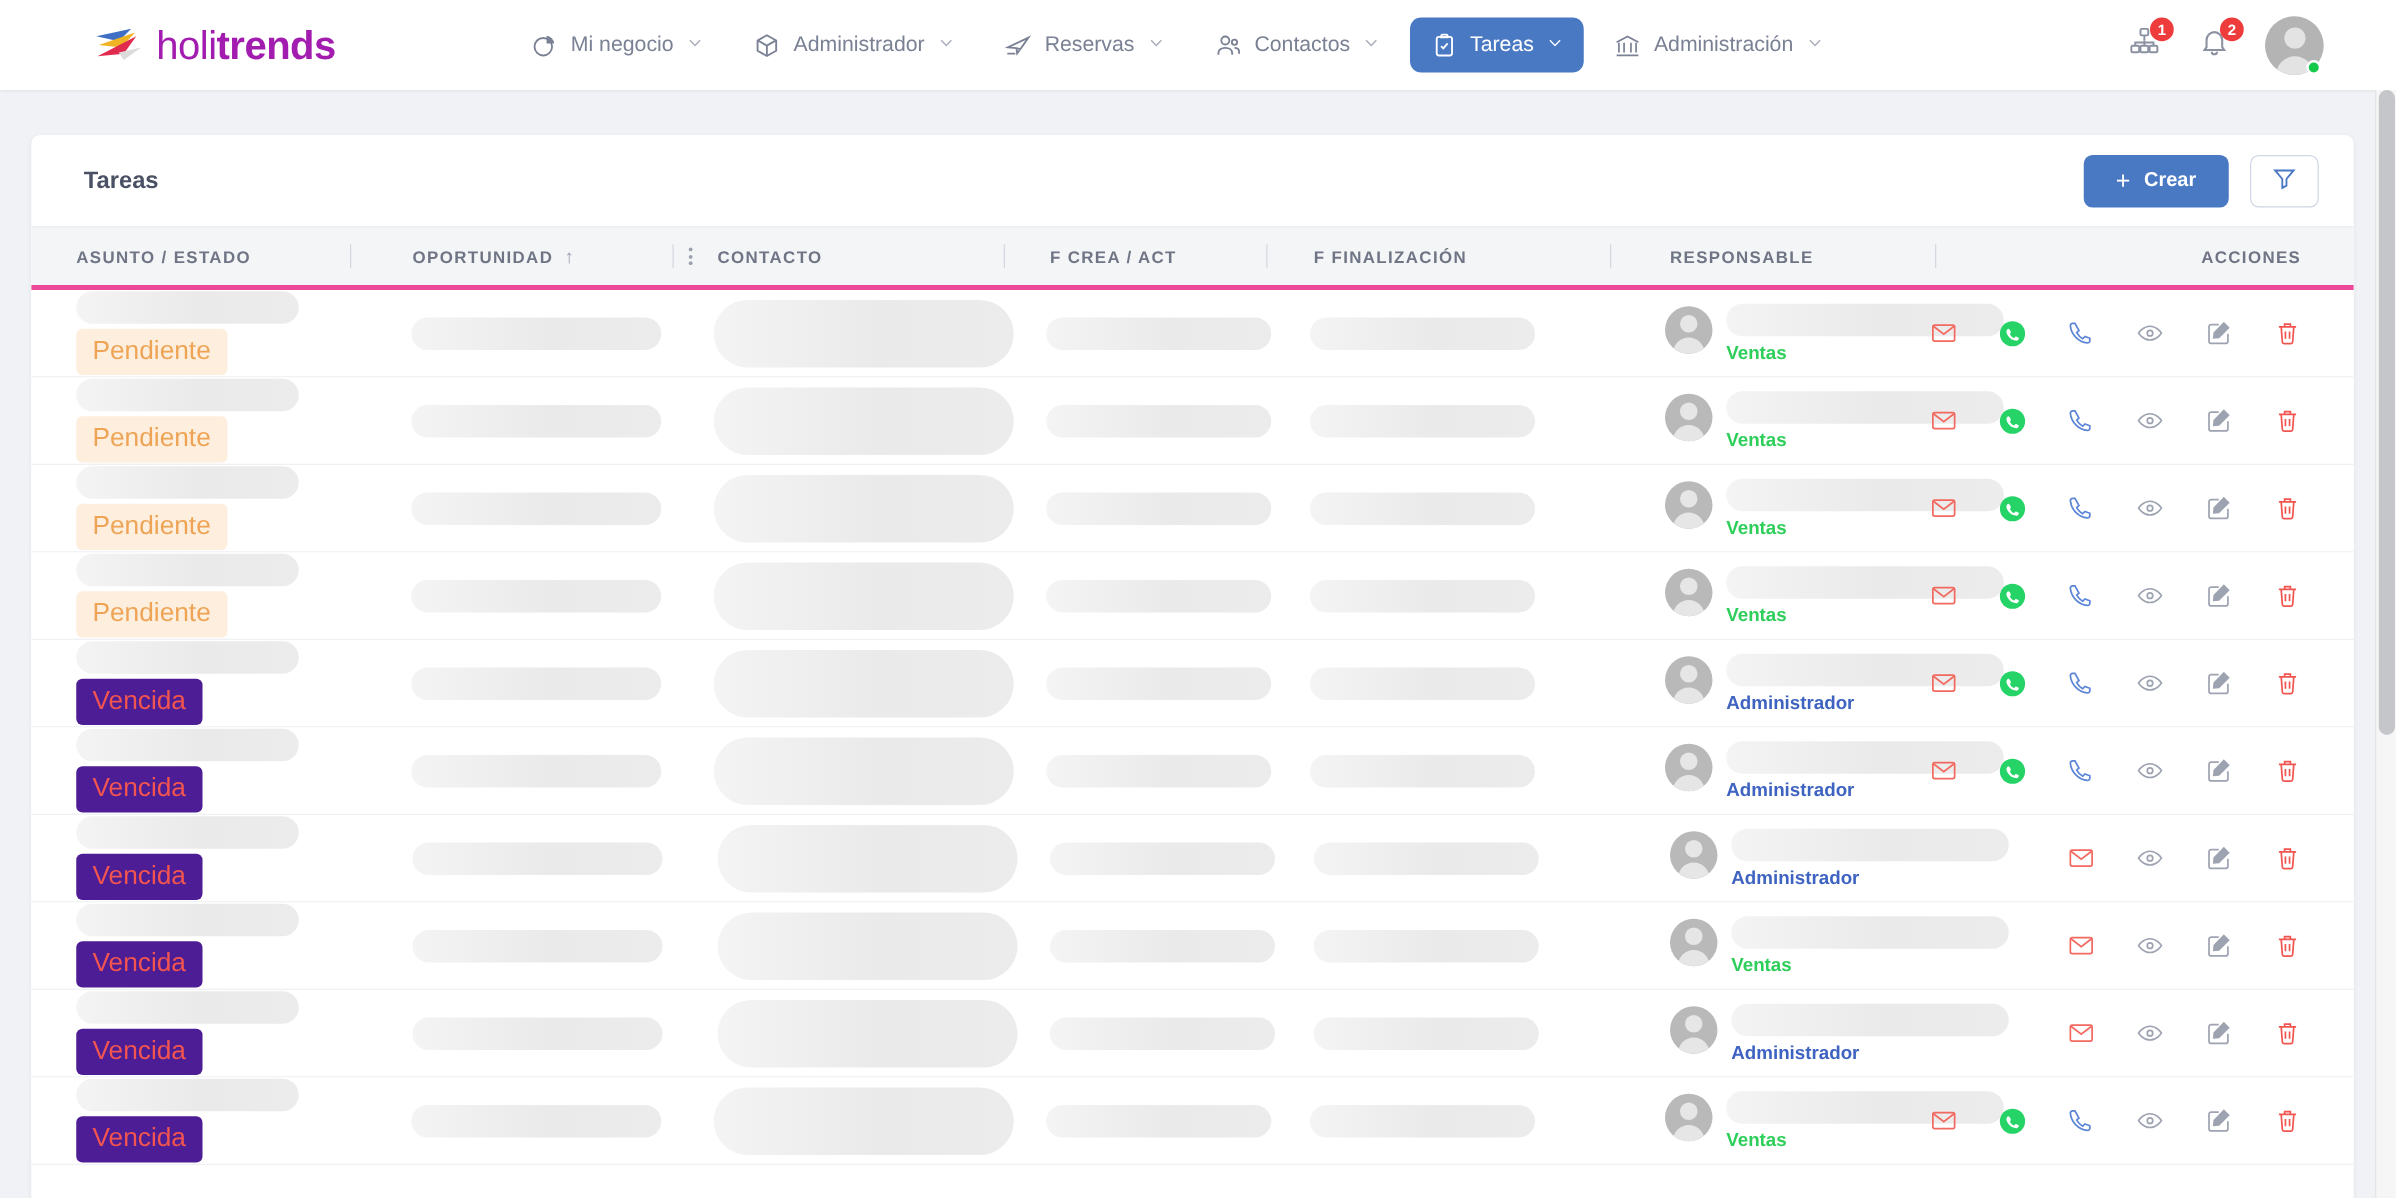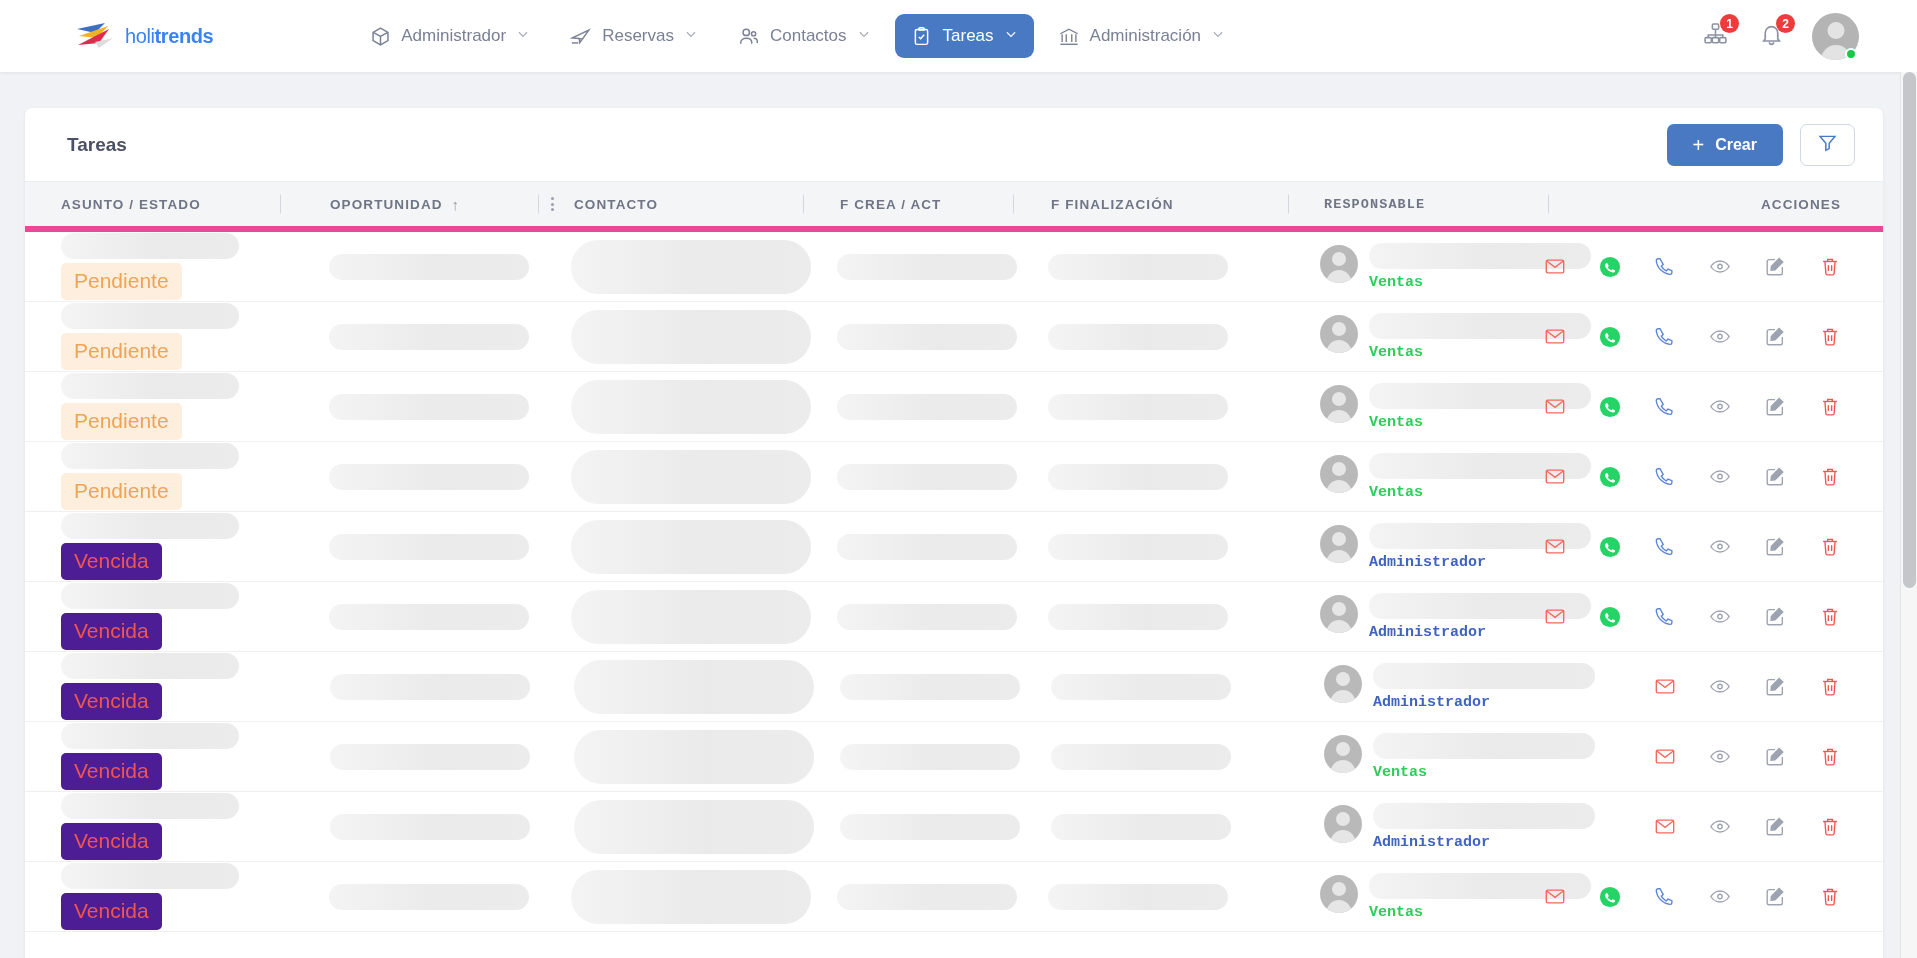--- a/index.html
+++ b/index.html
@@ -14,21 +14,21 @@
   .topnav {
     position: absolute; top: 0; left: 0;
     width: 1917px; height: 72px;
     background: #ffffff;
     display: flex; align-items: center;
     box-shadow: 0 1px 3px rgba(0,0,0,.07);
     z-index: 20;
   }
   .logo-wrap { display: flex; align-items: center; margin-left: 75px; }
   .logo-mark { width: 44px; height: 34px; margin-right: 6px; }
-  .logo-text { font-size: 20px; color: #3b82f6; letter-spacing: -.4px; }
+  .logo-text { font-size: 32px; color: #a21caf; letter-spacing: -.4px; }
   .logo-text b { font-weight: 700; }
   .logo-text span.light { font-weight: 400; }
 
   .navitems { display: flex; align-items: center; margin-left: 140px; gap: 8px; }
   .navitem {
     display: flex; align-items: center; gap: 10px;
     padding: 11px 16px; border-radius: 9px;
     color: #7a8194; font-size: 17px; cursor: pointer;
     white-space: nowrap;
   }
@@ -83,21 +83,21 @@
   .btn-filter {
     width: 55px; height: 42px; border: 1px solid #cfd6e4; background: #fff;
     border-radius: 7px; display: flex; align-items: center; justify-content: center;
     cursor: pointer;
   }
 
   
   .thead {
     display: flex; align-items: center;
     height: 51px; background: #f4f5f7;
-    border-top: 1px solid #eceef2; border-bottom: 6px solid #ec4899;
+    border-top: 1px solid #eceef2; border-bottom: 4px solid #ec4899;
   }
   .th {
     font-size: 13.5px; letter-spacing: 1.1px; color: #6f7585;
     font-weight: 600; display: flex; align-items: center; gap: 9px;
     position: relative; height: 100%;
   }
   .th .sep {
     position: absolute; left: 0; top: 50%; transform: translateY(-50%);
     width: 1px; height: 19px; background: #d4d8e0;
   }
@@ -113,21 +113,21 @@
   }
 
   .cell { position: relative; height: 100%; display: flex; flex-direction: column; justify-content: center; }
 
   
   .c-asunto   { width: 255px; padding-left: 36px; }
   .c-oport    { width: 258px; padding-left: 50px; }
   .c-contacto { width: 265px; padding-left: 36px; }
   .c-fcrea    { width: 210px; padding-left: 37px; }
   .c-ffin     { width: 275px; padding-left: 38px; }
-  .c-resp     { width: 260px; padding-left: 36px; font-family: Liberation Mono, monospace; }
+  .c-resp     { width: 260px; padding-left: 48px; }
   .c-acc      { flex: 1; padding-right: 42px; }
 
   .skel { background: linear-gradient(90deg,#f4f4f4 0%,#eaeaea 55%,#ececec 100%); border-radius: 13px; }
   .sk-asunto   { width: 178px; height: 26px; margin-bottom: 4px; }
   .sk-oport    { width: 200px; height: 26px; }
   .sk-contacto { width: 240px; height: 54px; border-radius: 27px; }
   .sk-fcrea    { width: 180px; height: 26px; }
   .sk-ffin     { width: 180px; height: 26px; }
   .sk-resp     { width: 222px; height: 26px; }
 
@@ -176,20 +176,34 @@
         <path d="M4 17 L33 7 L22 19 Z" fill="#f0b323"></path>
         <path d="M3 26 L34 10 L24 24 Z" fill="#e02b4e"></path>
         <path d="M20 23 L38 19 L24 29 Z" fill="#dcdcdc"></path>
       </svg>
     </span>
     <span class="logo-text"><span class="light">holi</span><b>trends</b></span>
   </div>
 
   <div class="navitems">
 
+    <div class="navitem">
+      <span class="navicon">
+        <svg width="21" height="21" viewBox="0 0 24 24" fill="none" stroke="currentColor" stroke-width="1.7">
+            <circle cx="11" cy="13" r="8"></circle>
+            <path d="M14 3 a8 8 0 0 1 7 7 h-7 z" fill="currentColor" stroke="none"></path>
+          </svg>
+      </span>
+      <span>Mi negocio</span>
+      <span class="chev">
+        <svg width="14" height="14" viewBox="0 0 24 24" fill="none" stroke="currentColor" stroke-width="2">
+            <path d="M5 9l7 7 7-7"></path>
+          </svg>
+      </span>
+    </div>
 
     <div class="navitem">
       <span class="navicon">
         <svg width="21" height="21" viewBox="0 0 24 24" fill="none" stroke="currentColor" stroke-width="1.7">
             <path d="M12 2.5l8.5 4.8v9.4L12 21.5 3.5 16.7V7.3z"></path>
             <path d="M3.7 7.2L12 12l8.3-4.8M12 12v9.4"></path>
           </svg>
       </span>
       <span>Administrador</span>
       <span class="chev">

